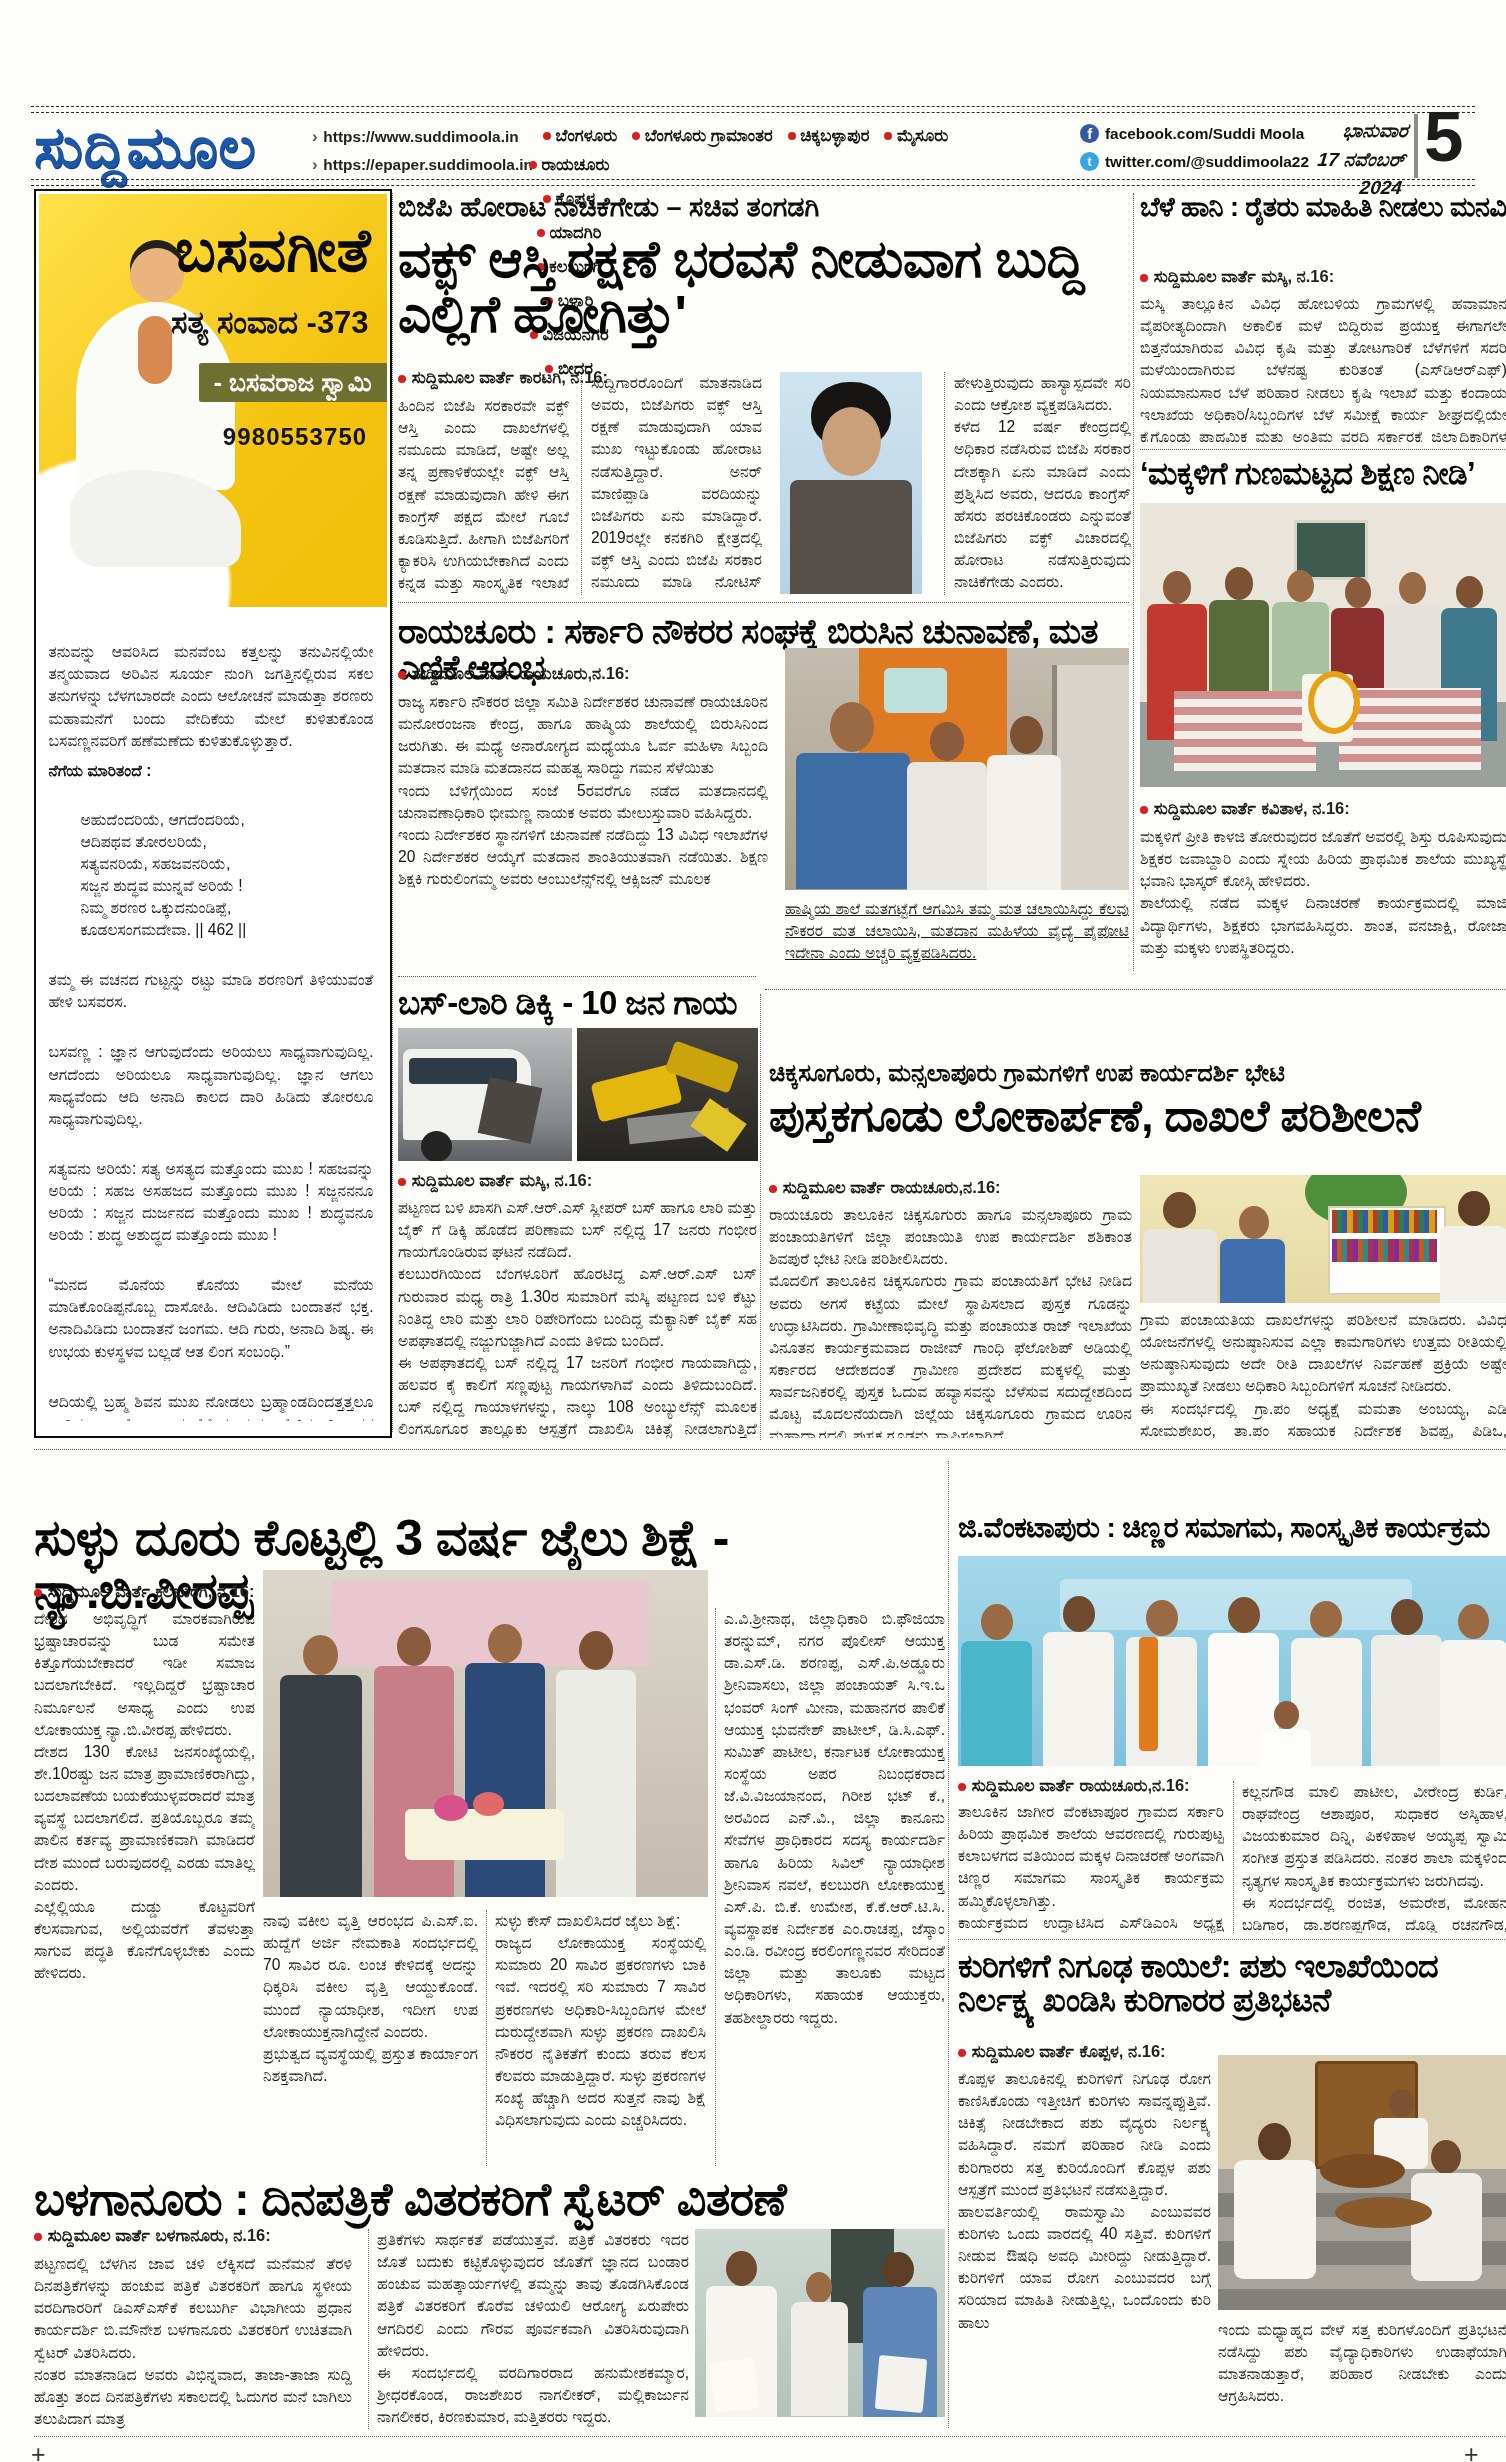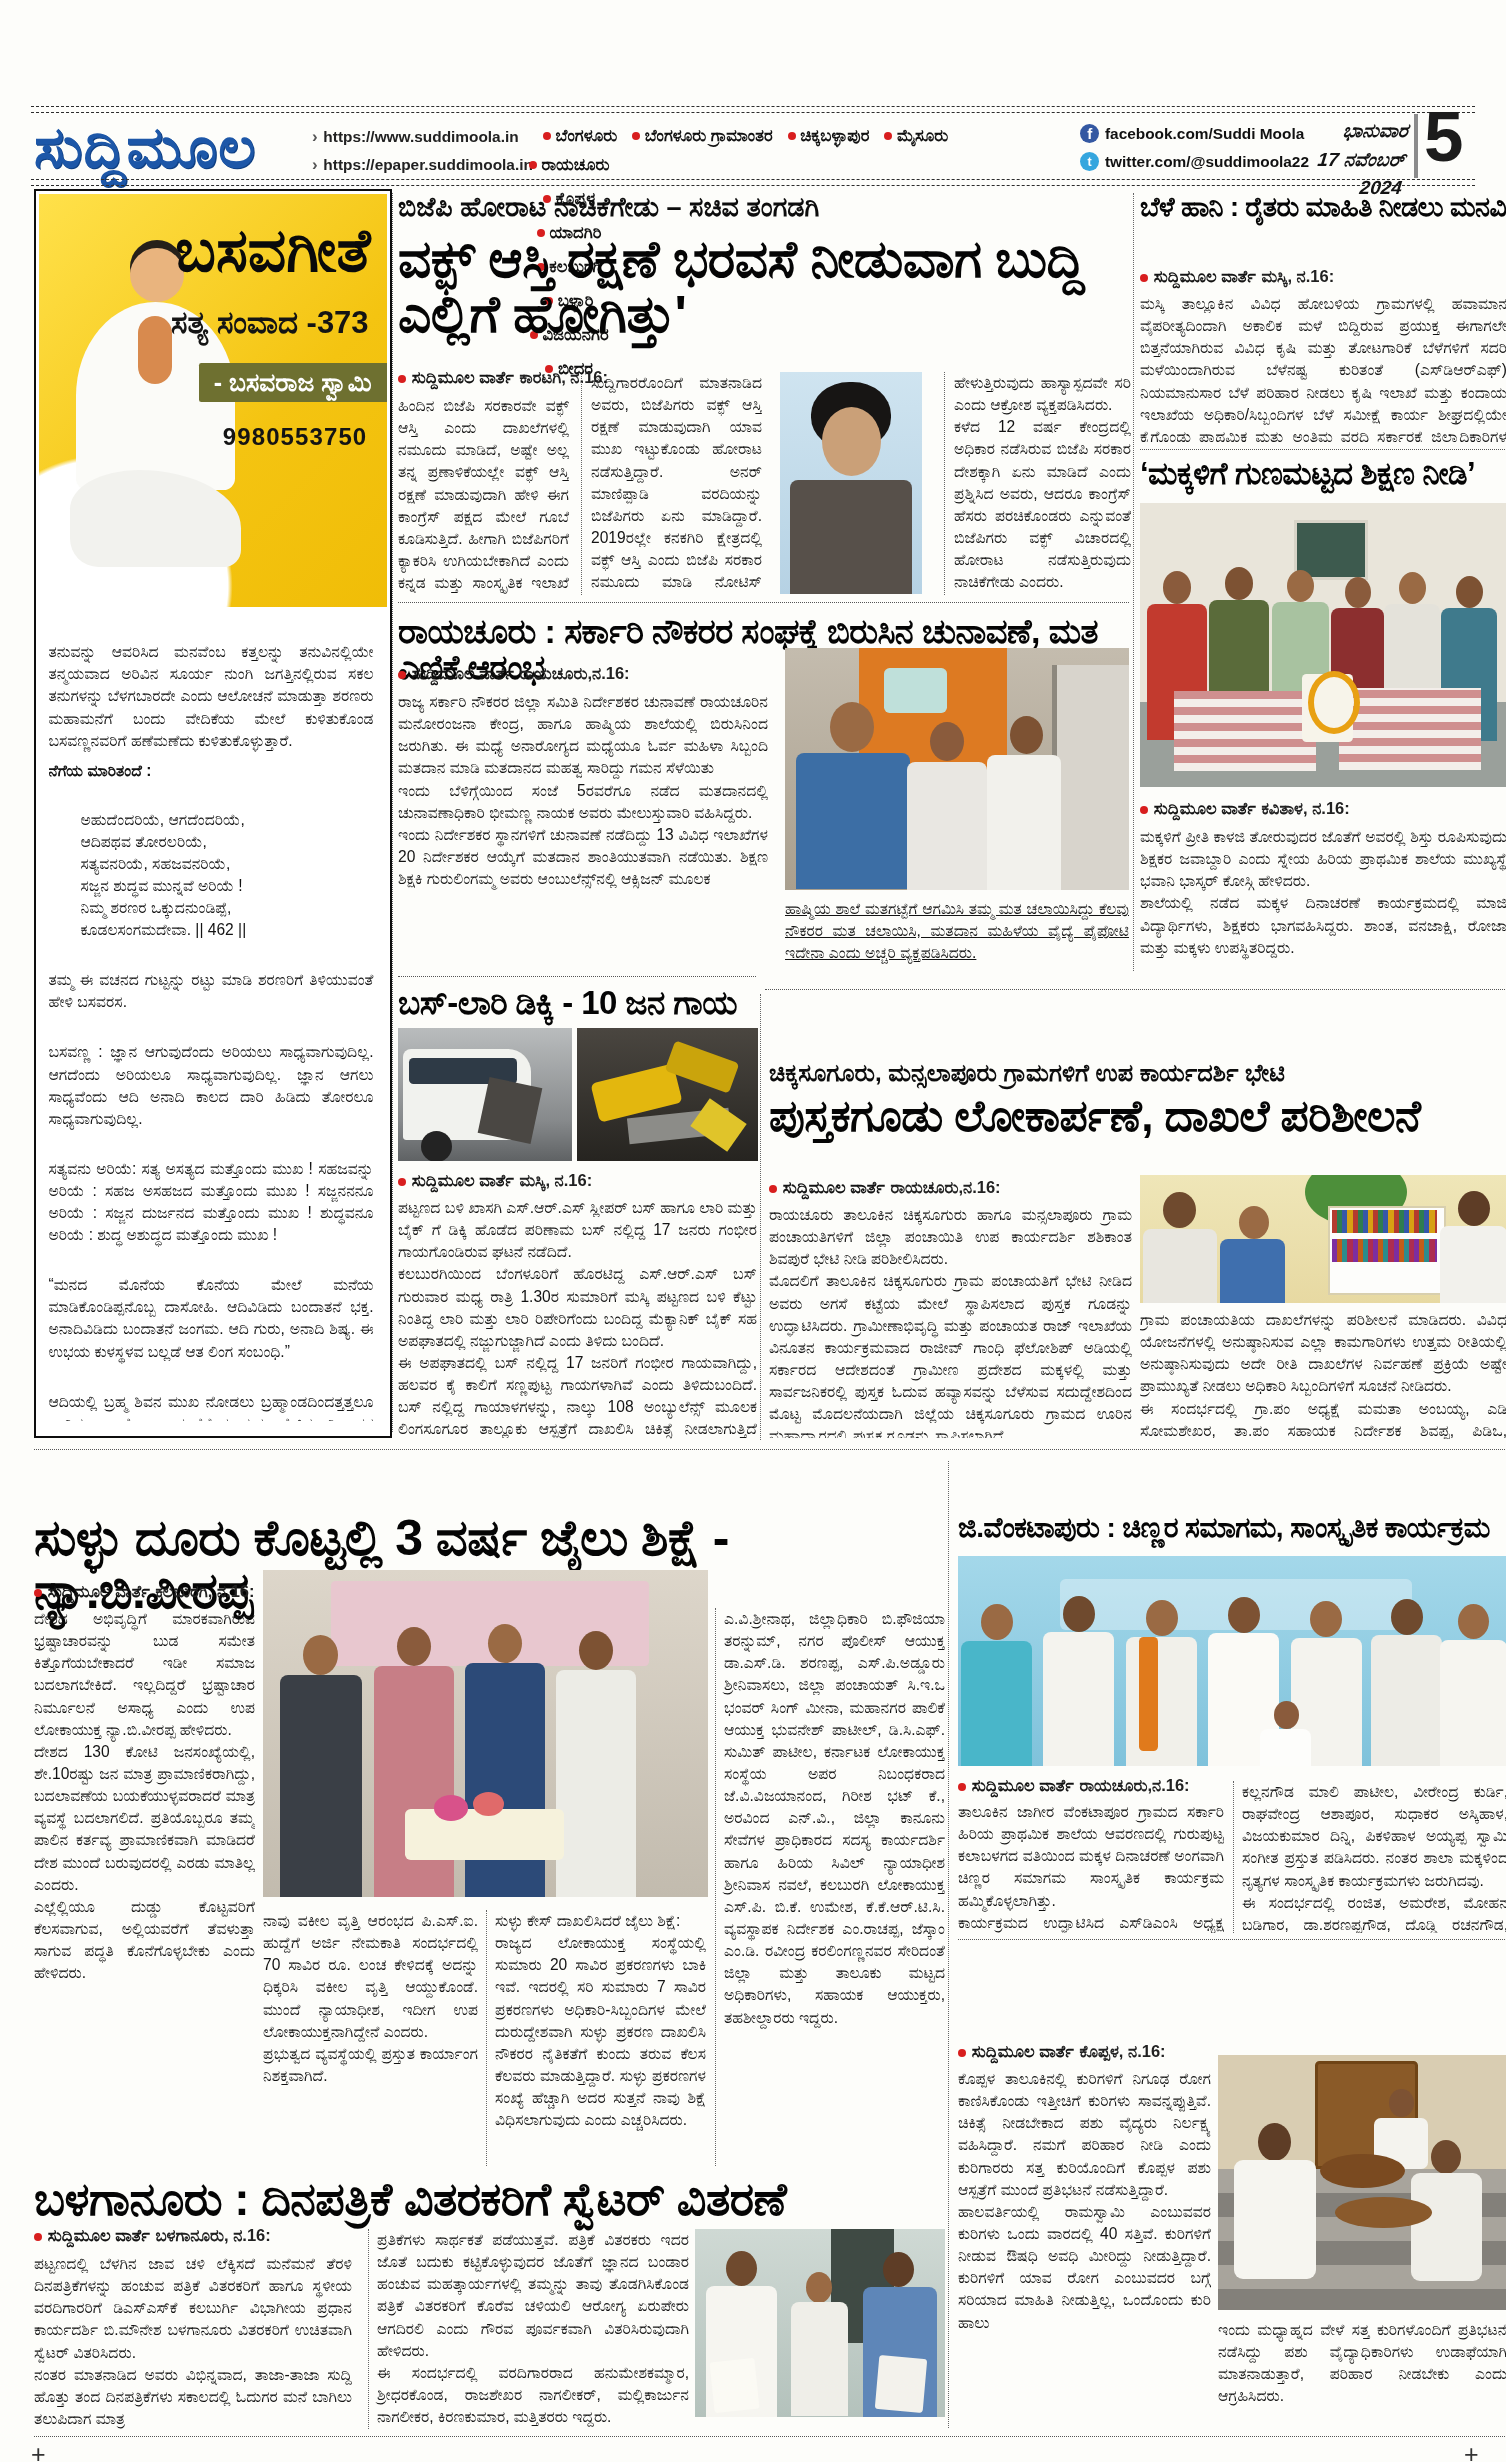--- a/index.html
+++ b/index.html
@@ -320,20 +320,21 @@
     <span class="agency">ಸುದ್ದಿಮೂಲ ವಾರ್ತೆ</span>
     <span class="place">ರಾಯಚೂರು,ನ.16:</span>
   </div>
   <div class="abs bt" style="left:958px;top:1801px;width:266px;height:132px;">ತಾಲೂಕಿನ ಜಾಗೀರ ವೆಂಕಟಾಪೂರ ಗ್ರಾಮದ ಸರ್ಕಾರಿ ಹಿರಿಯ ಪ್ರಾಥಮಿಕ ಶಾಲೆಯ ಆವರಣದಲ್ಲಿ ಗುರುಪುಟ್ಟ ಕಲಾಬಳಗದ ವತಿಯಿಂದ ಮಕ್ಕಳ ದಿನಾಚರಣೆ ಅಂಗವಾಗಿ ಚಿಣ್ಣರ ಸಮಾಗಮ ಸಾಂಸ್ಕೃತಿಕ ಕಾರ್ಯಕ್ರಮ ಹಮ್ಮಿಕೊಳ್ಳಲಾಗಿತ್ತು.
 ಕಾರ್ಯಕ್ರಮದ ಉದ್ಘಾಟಿಸಿದ ಎಸ್‌ಡಿಎಂಸಿ ಅಧ್ಯಕ್ಷ ದೇವೇಂದ್ರಪ್ಪ ಕಾರ್ಯಕ್ರಮಕ್ಕೆ ಚಾಲನೆ ನೀಡಿದರು.
 ಶಾಲೆಯ ಮುಖ್ಯ ಗುರುಗಳಾದ ಮಮತಾ ಜೋಶಿ, ಹಿರಿಯ ಕಲಾವಿದ ರಾಜಗೋಪಾಲ, ಕಲಾ ಬಳಗದ ಅಧ್ಯಕ್ಷ ಸುಧಾಕರ ಅಸ್ಕಿಹಾಳ ಮಾತನಾಡಿದರು.</div>
   <div class="abs bt vsep" style="left:1233px;top:1781px;width:266px;height:152px;padding-left:8px;">ಕಲ್ಲನಗೌಡ ಮಾಲಿ ಪಾಟೀಲ, ವೀರೇಂದ್ರ ಕುರ್ಡಿ, ರಾಘವೇಂದ್ರ ಆಶಾಪೂರ, ಸುಧಾಕರ ಅಸ್ಕಿಹಾಳ, ವಿಜಯಕುಮಾರ ದಿನ್ನಿ, ಪಿಕಳಿಹಾಳ ಅಯ್ಯಪ್ಪ ಸ್ವಾಮಿ ಸಂಗೀತ ಪ್ರಸ್ತುತ ಪಡಿಸಿದರು. ನಂತರ ಶಾಲಾ ಮಕ್ಕಳಿಂದ ನೃತ್ಯಗಳ ಸಾಂಸ್ಕೃತಿಕ ಕಾರ್ಯಕ್ರಮಗಳು ಜರುಗಿದವು.
 ಈ ಸಂದರ್ಭದಲ್ಲಿ ರಂಜಿತ, ಅಮರೇಶ, ಮೋಹನ ಬಡಿಗಾರ, ಡಾ.ಶರಣಪ್ಪಗೌಡ, ದೊಡ್ಡಿ ರಚನಗೌಡ, ಬೇವಿನಾಳ ಕರೆಪ್ಪ, ಕೆ. ಮಂಜುನಾಥೆ ಯಾದವ, ಭೀಮರಾಯ ಆಳಗಂಡಿ, ರಾಮಸ್ವಾಮಿ, ಶಿವಾಜಿ ಹೇಮಗಡ್ಡೆ, ಶಾಲೆಯ ಶಿಕ್ಷಕರು ಹಾಗೂ ಮಕ್ಕಳು ಉಪಸ್ಥಿತರಿದ್ದರು.</div>
   <div class="abs hsep" style="left:958px;top:1939px;width:549px;"></div>
 
+  <div class="abs hl" style="left:958px;top:1950px;width:549px;font-size:32px;">ಕುರಿಗಳಿಗೆ ನಿಗೂಢ ಕಾಯಿಲೆ: ಪಶು ಇಲಾಖೆಯಿಂದ ನಿರ್ಲಕ್ಷ್ಯ ಖಂಡಿಸಿ ಕುರಿಗಾರರ ಪ್ರತಿಭಟನೆ</div>
   <div class="abs byline" style="left:958px;top:2042px;">
     <span class="reddot"></span>
     <span class="agency">ಸುದ್ದಿಮೂಲ ವಾರ್ತೆ</span>
     <span class="place">ಕೊಪ್ಪಳ, ನ.16:</span>
   </div>
   <div class="abs bt" style="left:958px;top:2068px;width:253px;height:359px;">ಕೊಪ್ಪಳ ತಾಲೂಕಿನಲ್ಲಿ ಕುರಿಗಳಿಗೆ ನಿಗೂಢ ರೋಗ ಕಾಣಿಸಿಕೊಂಡು ಇತ್ತೀಚಿಗೆ ಕುರಿಗಳು ಸಾವನ್ನಪ್ಪುತ್ತಿವೆ. ಚಿಕಿತ್ಸೆ ನೀಡಬೇಕಾದ ಪಶು ವೈದ್ಯರು ನಿರ್ಲಕ್ಷ್ಯ ವಹಿಸಿದ್ದಾರೆ. ನಮಗೆ ಪರಿಹಾರ ನೀಡಿ ಎಂದು ಕುರಿಗಾರರು ಸತ್ತ ಕುರಿಯೊಂದಿಗೆ ಕೊಪ್ಪಳ ಪಶು ಆಸ್ಪತ್ರೆಗೆ ಮುಂದೆ ಪ್ರತಿಭಟನೆ ನಡೆಸುತ್ತಿದ್ದಾರೆ.
 ಹಾಲವರ್ತಿಯಲ್ಲಿ ರಾಮಸ್ವಾಮಿ ಎಂಬುವವರ ಕುರಿಗಳು ಒಂದು ವಾರದಲ್ಲಿ 40 ಸತ್ತಿವೆ. ಕುರಿಗಳಿಗೆ ನೀಡುವ ಔಷಧಿ ಅವಧಿ ಮೀರಿದ್ದು ನೀಡುತ್ತಿದ್ದಾರೆ. ಕುರಿಗಳಿಗೆ ಯಾವ ರೋಗ ಎಂಬುವದರ ಬಗ್ಗೆ ಸರಿಯಾದ ಮಾಹಿತಿ ನೀಡುತ್ತಿಲ್ಲ, ಒಂದೊಂದು ಕುರಿ ಹಾಲು</div>
   <div class="photo" style="left:1218px;top:2055px;width:289px;height:255px;background:linear-gradient(#d9cdb2 0 45%,#b1aca2 45%);">
     <div class="abs" style="left:97px;top:5.7px;width:97px;height:102px;background:#8a5a28;border:3.4px solid #6f4416;border-radius:4.5px 4.5px 0 0;"></div>
     <div class="abs" style="left:0;top:114px;width:289px;height:141px;background:repeating-linear-gradient(180deg,#a8a49c 0 24px,#83807a 24px 48px);"></div>

